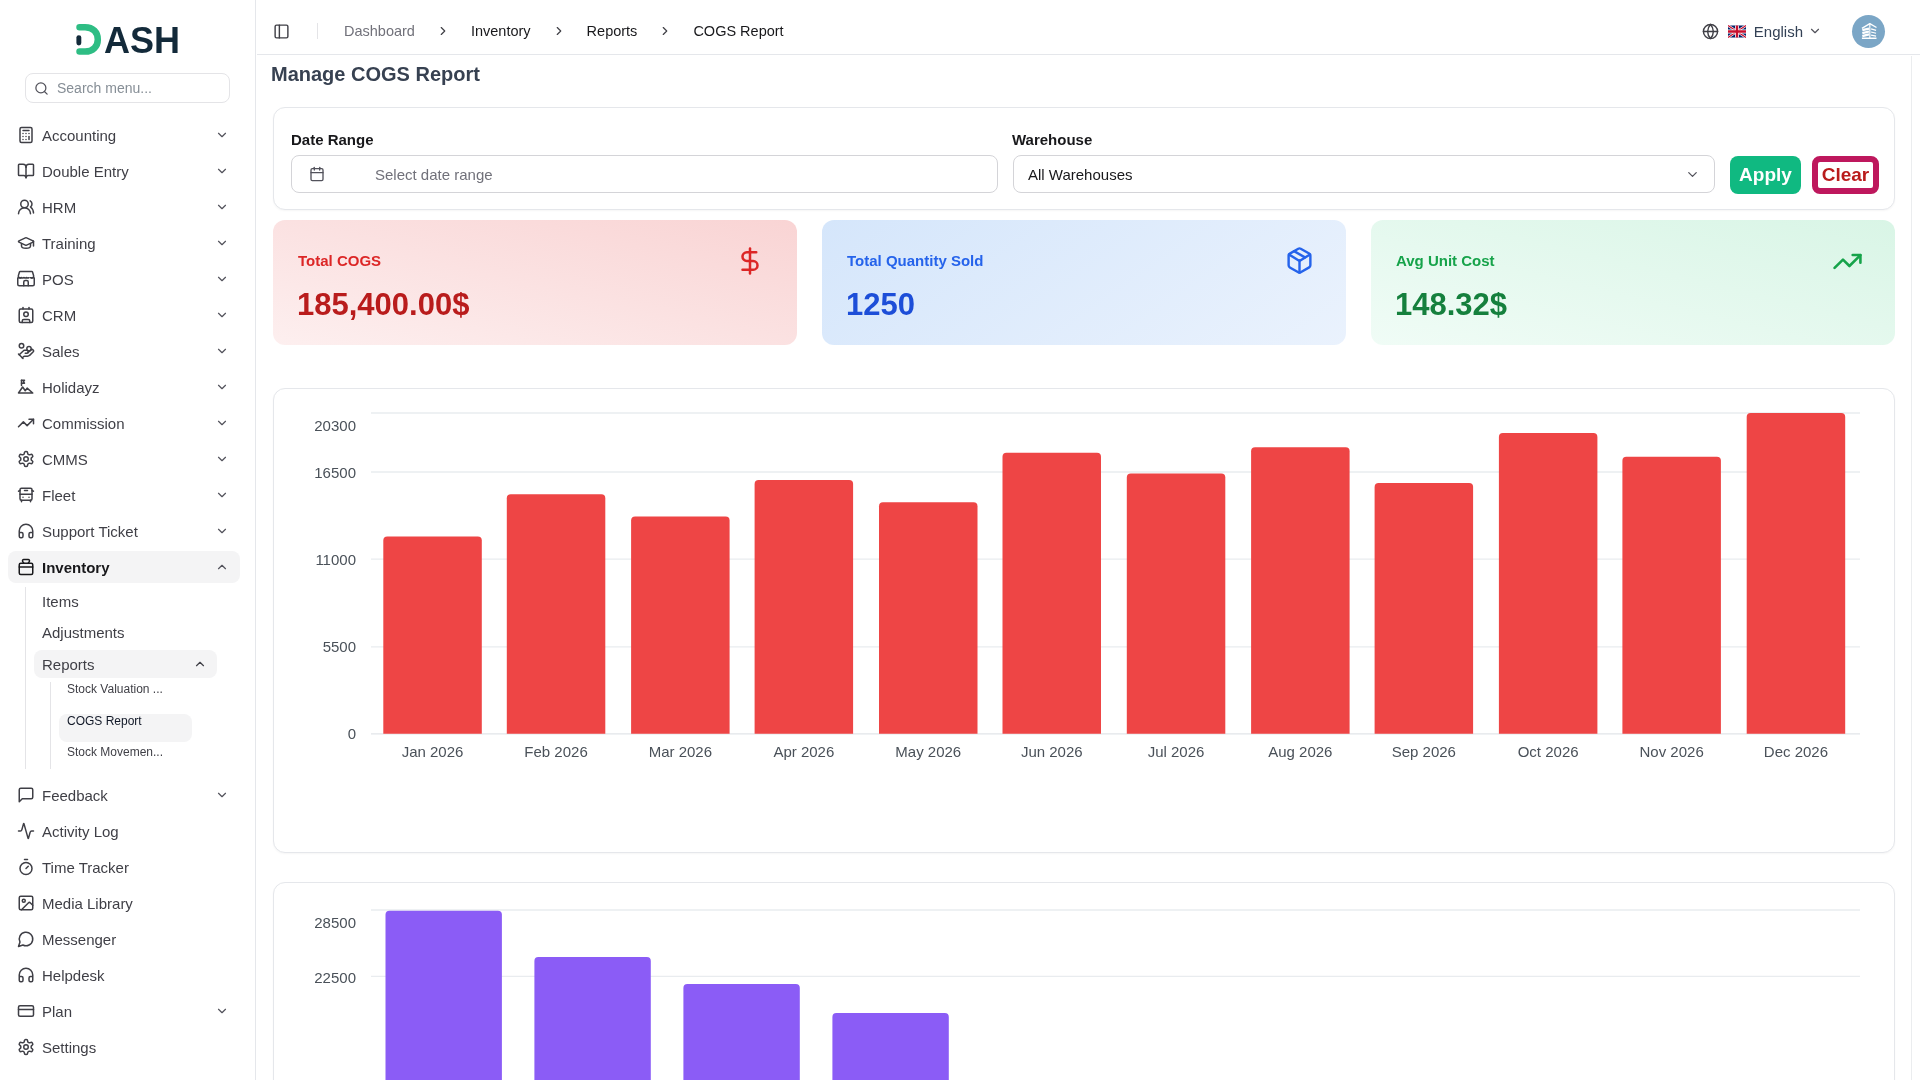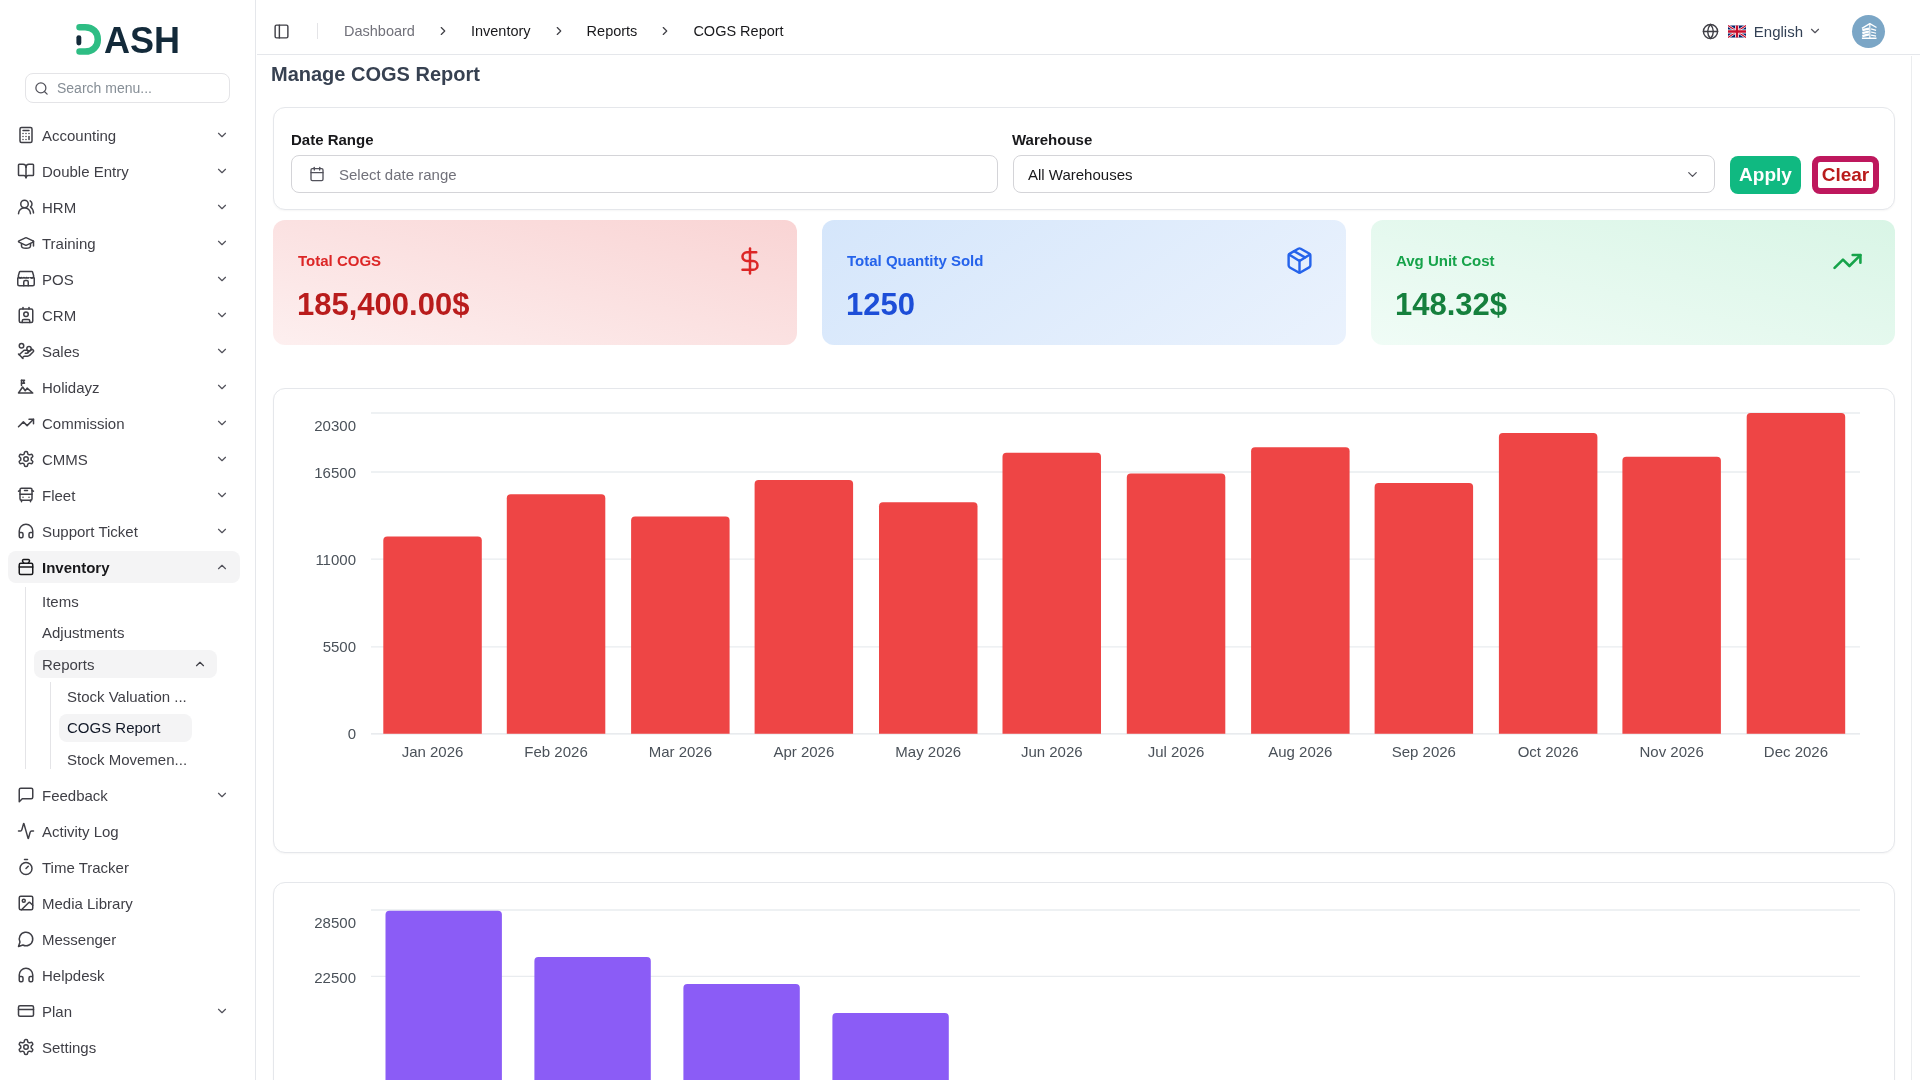--- a/index.html
+++ b/index.html
@@ -23,22 +23,22 @@
 .nrow .chev { color:#52525b; }
 .nrow.active { background:#f4f4f5; color:#18181b; font-weight:bold; }
 .sub1 { position:relative; margin:3px 0 6px 0; }
 .sub1:before { content:""; position:absolute; left:17px; top:0; bottom:4px; width:1px; background:#e4e4e7; }
 .s1row { height:28px; margin:0 0 3.7px 26px; margin-right:23px; display:flex; align-items:center; white-space:nowrap;
   padding:0 10px 0 8px; border-radius:8px; color:#3f3f46; font-size:15px; }
 .s1row .txt { flex:1; }
 .s1row.open { background:#f4f4f5; }
 .sub2 { position:relative; }
 .sub2:before { content:""; position:absolute; left:42px; top:0; bottom:4px; width:1px; background:#e4e4e7; }
-.s2row { height:28px; margin:0 0 3.7px 51px; display:flex; align-items:center;
-  padding:0 8px; border-radius:8px; color:#3f3f46; font-size:15px; white-space:nowrap; }
+.s2row { height:28px; margin:0 0 3.7px 51px; display:flex; 
+  padding:0 8px; border-radius:8px; color:#3f3f46; font-size:12px; white-space:nowrap; }
 .s2row.active { background:#f4f4f5; color:#111827; margin-right:48px; }
 
 
 .topbar { position:absolute; left:257px; top:0; width:1663px; height:55px; background:#fff;
   border-bottom:1px solid #e5e7eb; }
 .crumbs { position:absolute; left:16px; top:4px; height:54px; display:flex; align-items:center; font-size:14.5px;gap:12px; }
 .crumbs .div { width:1px; height:16px; background:#e4e4e7; margin:0 14px 0 15px; }
 .crumbs .muted { color:#71717a; }
 .crumbs .dark { color:#18181b; }
 .crumbs .sep { margin:0 9px; color:#3f3f46; display:flex; }
@@ -49,21 +49,21 @@
 
 
 .main { position:absolute; left:257px; top:56px; width:1655px; height:1024px;
   background:#fff; border-right:1px solid #ebedef; overflow:hidden; }
 .main h1 { position:absolute; left:14px; top:7px; font-size:20px; color:#374151; }
 .card { position:absolute; background:#fff; border:1px solid #e5e7eb; border-radius:12px;
   box-shadow:0 1px 2px rgba(0,0,0,.04); }
 .filter { left:16px; top:51px; width:1622px; height:103px; }
 .flabel { position:absolute; top:23px; font-size:15px; font-weight:bold; color:#18181b; }
 .finput { position:absolute; top:47px; height:38px; border:1px solid #d4d4d8; border-radius:8px;
-  background:#fff; display:flex; align-items:center; font-size:15px; }
+  background:#fff; display:flex; align-items:center; font-size:15px;gap:36px; }
 .btn { position:absolute; top:48px; height:38px; border-radius:8px; font-size:19px; font-weight:bold;
   display:flex; align-items:center; justify-content:center; }
 
 
 .stat { position:absolute; top:164px; width:524px; height:125px; border-radius:12px; }
 .stat .t { position:absolute; left:25px; top:32px; font-size:15px; font-weight:bold; }
 .stat .v { position:absolute; left:24px; top:67px; font-size:31px; font-weight:bold; }
 .stat .ic { position:absolute; right:32px; top:26px; }
 .stat.red { left:16px; background:linear-gradient(to bottom left,#f9d4d4,#fdefef); }
 .stat.blue { left:565px; background:linear-gradient(145deg,#d5e6fb,#eaf2fd); }

